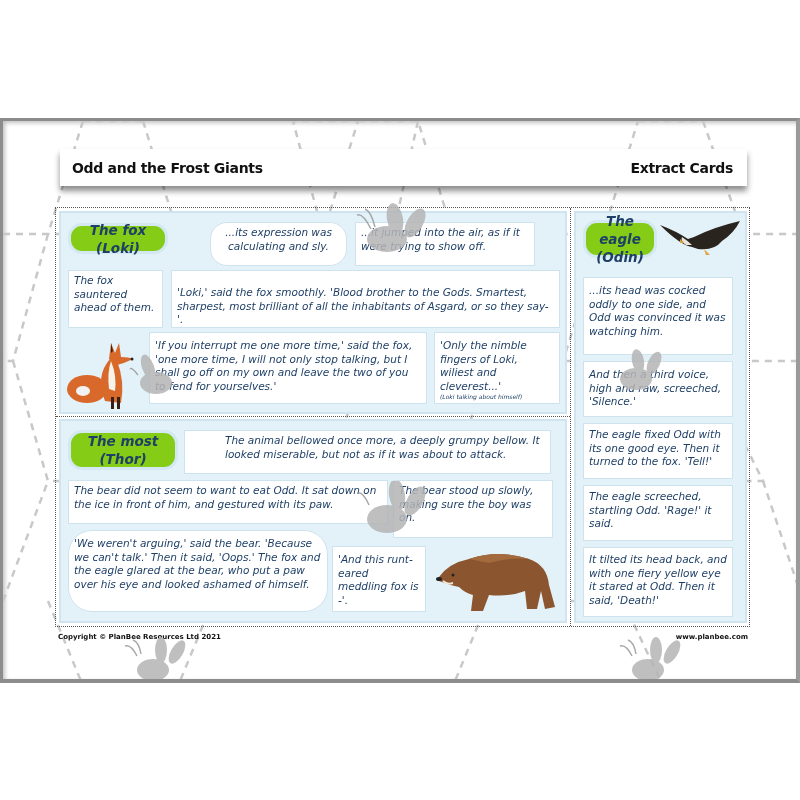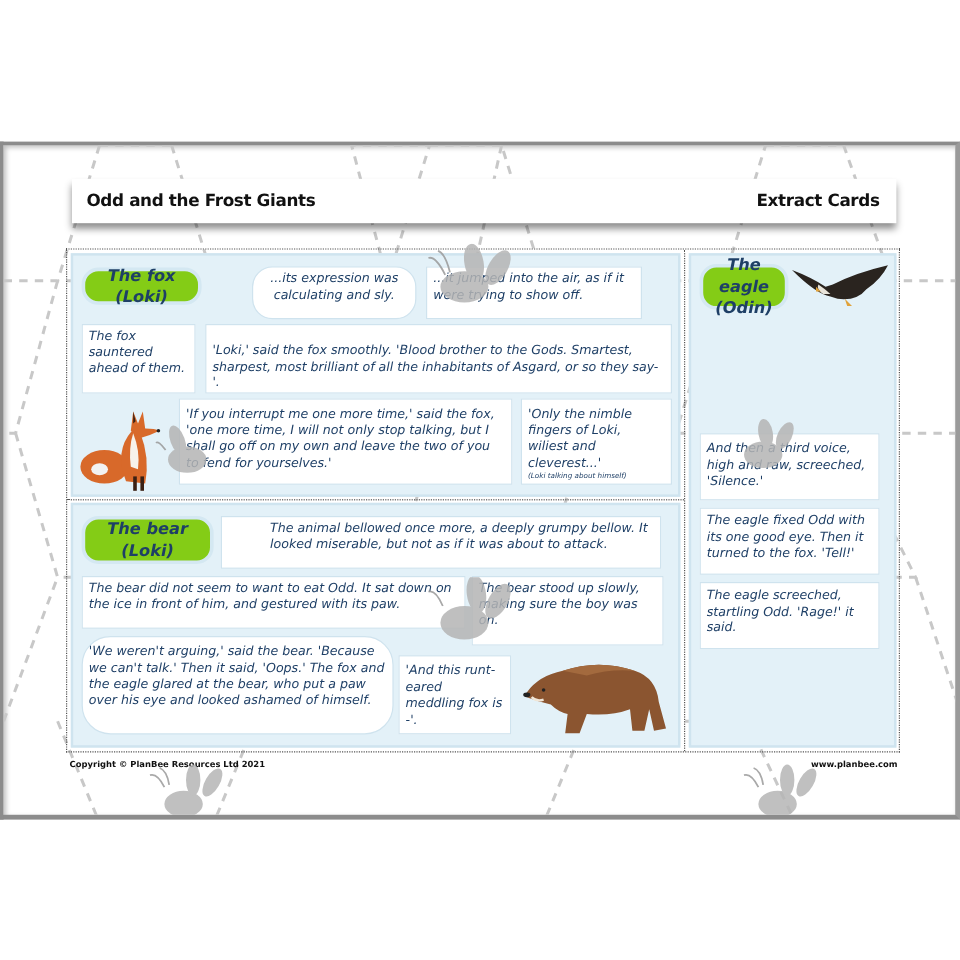--- a/index.html
+++ b/index.html
@@ -130,21 +130,21 @@
       </svg>
 
       <div class="card" style="left:88px; top:119px; width:278px; height:72px; padding-top:6px;">'If you interrupt me one more time,' said the fox, 'one more time, I will not only stop talking, but I shall go off on my own and leave the two of you to fend for yourselves.'</div>
       <div class="card" style="left:373px; top:119px; width:126px; height:72px; padding-top:6px;">
         <span>'Only the nimble fingers of Loki, wiliest and cleverest...'</span>
         <span class="small-note">(Loki talking about himself)</span>
       </div>
     </div>
 
     <div class="panel" style="left:3px; top:211px; width:508px; height:204px;">
-      <div class="label-card" style="left:7px; top:9px; width:110px; height:40px;">The bear (Loki)</div>
+      <div class="label-card" style="left:7px; top:9px; width:110px; height:40px;">The most (Thor)</div>
       <div class="card" style="left:123px; top:9px; width:367px; height:44px;padding-left:40px;">The animal bellowed once more, a deeply grumpy bellow. It looked miserable, but not as if it was about to attack.</div>
       <div class="card" style="left:7px; top:59px; width:320px; height:44px;">The bear did not seem to want to eat Odd. It sat down on the ice in front of him, and gestured with its paw.</div>
       <div class="card" style="left:332px; top:59px; width:160px; height:58px;">The bear stood up slowly, making sure the boy was on.</div>
       <div class="card" style="left:7px; top:109px; width:260px; height:82px; padding-top:6px;border-radius:24px;">'We weren't arguing,' said the bear. 'Because we can't talk.' Then it said, 'Oops.' The fox and the eagle glared at the bear, who put a paw over his eye and looked ashamed of himself.</div>
       <div class="card" style="left:271px; top:125px; width:94px; height:66px; padding-top:6px;">'And this runt-eared meddling fox is -'.</div>
 
       <svg class="illus" style="left:368px; top:124px;" width="130" height="72" viewBox="0 0 130 72">
         <path d="M10,32 Q20,18 40,14 Q70,4 100,14 Q118,20 120,40 L126,62 L116,64 L112,46 L108,64 L98,64 L96,46 Q80,52 60,50 L54,66 L42,66 L44,50 Q36,48 30,42 Q20,40 10,36 Z" fill="#8b5530"></path>
         <path d="M40,14 Q70,4 100,14 Q80,12 60,18 Z" fill="#a36a3e"></path>
         <circle cx="24" cy="30" r="1.5" fill="#222"></circle>
@@ -154,23 +154,25 @@
     </div>
 
     <div class="panel" style="left:518px; top:3px; width:173px; height:412px;">
       <div class="label-card" style="left:7px; top:7px; width:74px; height:38px; padding:2px 6px;">The eagle (Odin)</div>
       <svg class="illus" style="left:82px; top:4px;" width="88" height="42" viewBox="0 0 88 42">
         <path d="M2,8 Q18,14 30,22 L36,20 Q56,10 82,4 Q76,16 64,24 Q56,34 40,32 L34,30 Q22,28 2,8 Z" fill="#2a241f"></path>
         <path d="M24,20 Q30,24 34,28 L28,28 Q22,24 24,20 Z" fill="#e8e4da"></path>
         <path d="M22,22 L26,26 L22,26 Z" fill="#e0a23a"></path>
         <path d="M46,32 L52,38 L48,38 Z" fill="#e0a23a"></path>
       </svg>
+      <div class="card" style="left:7px; top:64px; width:150px; height:78px; padding-top:6px;">...its head was cocked oddly to one side, and Odd was convinced it was watching him.</div>
       <div class="card" style="left:7px; top:148px; width:150px; height:56px; padding-top:6px;">And then a third voice, high and raw, screeched, 'Silence.'</div>
       <div class="card" style="left:7px; top:210px; width:150px; height:56px; padding-top:4px;">The eagle fixed Odd with its one good eye. Then it turned to the fox. 'Tell!'</div>
       <div class="card" style="left:7px; top:272px; width:150px; height:56px; padding-top:4px;">The eagle screeched, startling Odd. 'Rage!' it said.</div>
+      <div class="card" style="left:7px; top:334px; width:150px; height:70px; padding-top:5px;">It tilted its head back, and with one fiery yellow eye it stared at Odd. Then it said, 'Death!'</div>
     </div>
   </div>
 
   <div class="footer-left">Copyright © PlanBee Resources Ltd 2021</div>
   <div class="footer-right">www.planbee.com</div>
 
   <svg class="bee" style="left:350px; top:82px;" width="80" height="60" viewBox="0 0 80 60" opacity="0.85">
     <path d="M18,26 Q10,10 4,12" stroke="#9a9a9a" stroke-width="1.5" fill="none"></path>
     <path d="M22,24 Q18,8 12,6" stroke="#9a9a9a" stroke-width="1.5" fill="none"></path>
     <ellipse cx="34" cy="36" rx="20" ry="13" fill="#b5b5b5"></ellipse>

